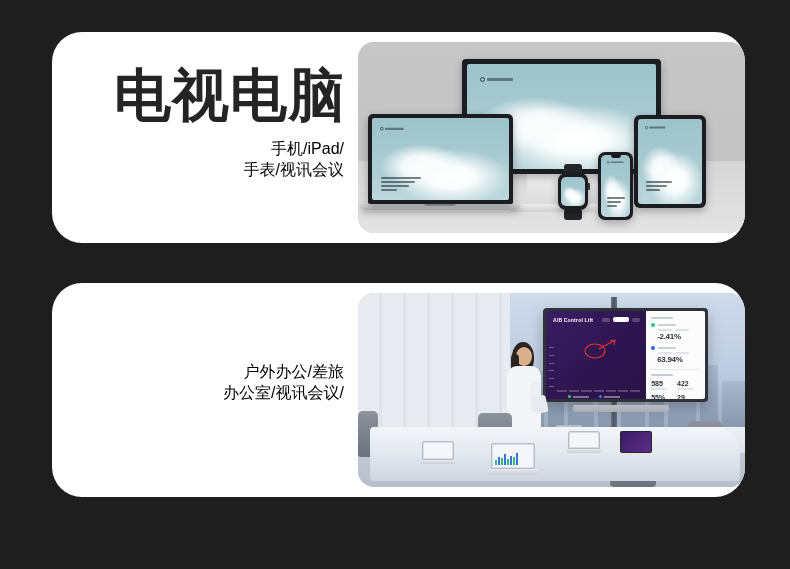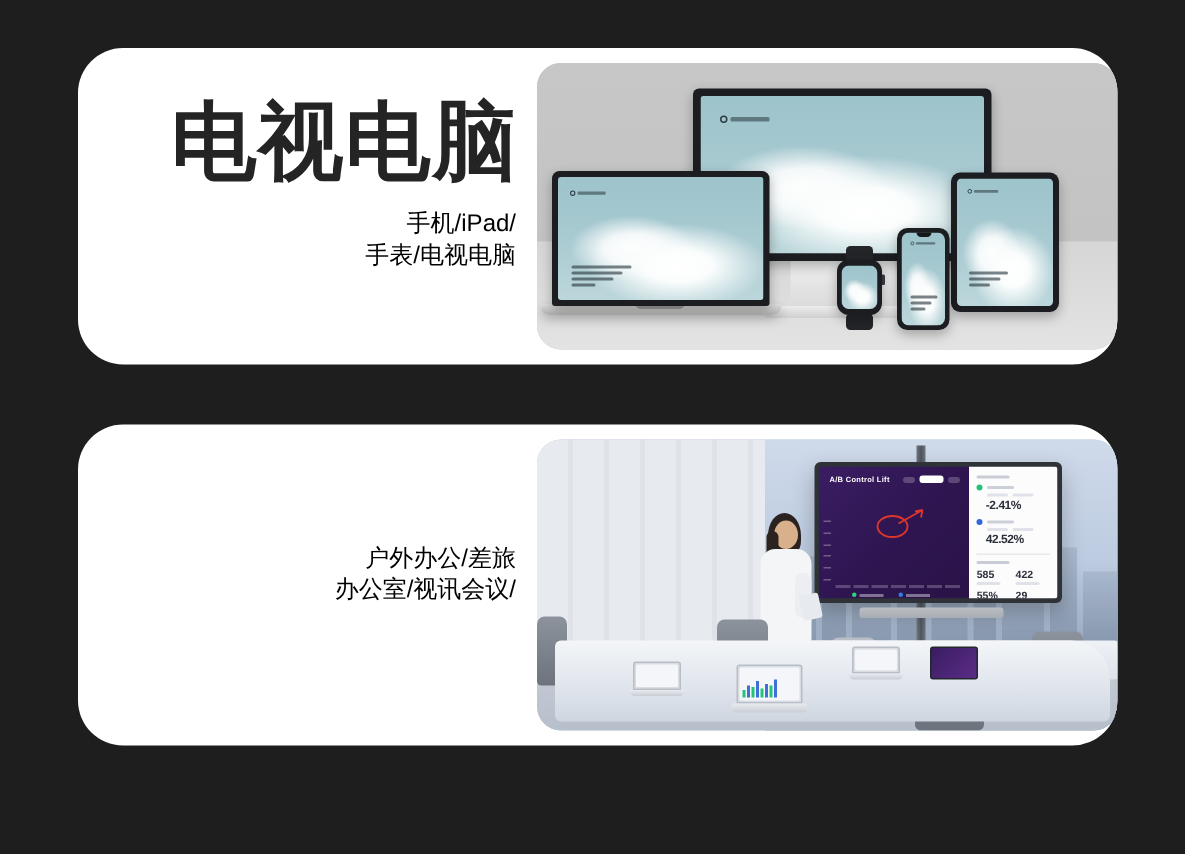--- a/index.html
+++ b/index.html
@@ -352,21 +352,21 @@
 
 <div class="page">
 
   <section class="feature-panel panel-1">
 
     <div class="panel-text">
       <h2 class="headline">电视电脑</h2>
       <p class="subline">
         </p>
         <div>手机/iPad/</div>
-        <div>手表/电视电脑</div>
+        <div>手表/视讯会议</div>
       <p></p>
     </div>
 
     <div class="panel-photo">
       <div class="devices-scene">
 
         <div id="monitor-stand"></div>
         <div id="monitor-base"></div>
 
         <div class="dev" id="monitor">
@@ -557,21 +557,21 @@
                 </div>
               <div class="dl-big">-2.41%</div>
               <div class="dl-row">
                   <i class="b"></i>
                   <s></s>
                 </div>
               <div class="dl-sub">
                   <s></s>
                   <s></s>
                 </div>
-              <div class="dl-big">42.52%</div>
+              <div class="dl-big">63.94%</div>
               <div class="dl-div"></div>
               <div class="dl-hd"></div>
               <div class="dl-grid">
                 <div class="dl-cell">
                     <b>585</b>
                     <s></s>
                   </div>
                 <div class="dl-cell">
                     <b>422</b>
                     <s></s>

